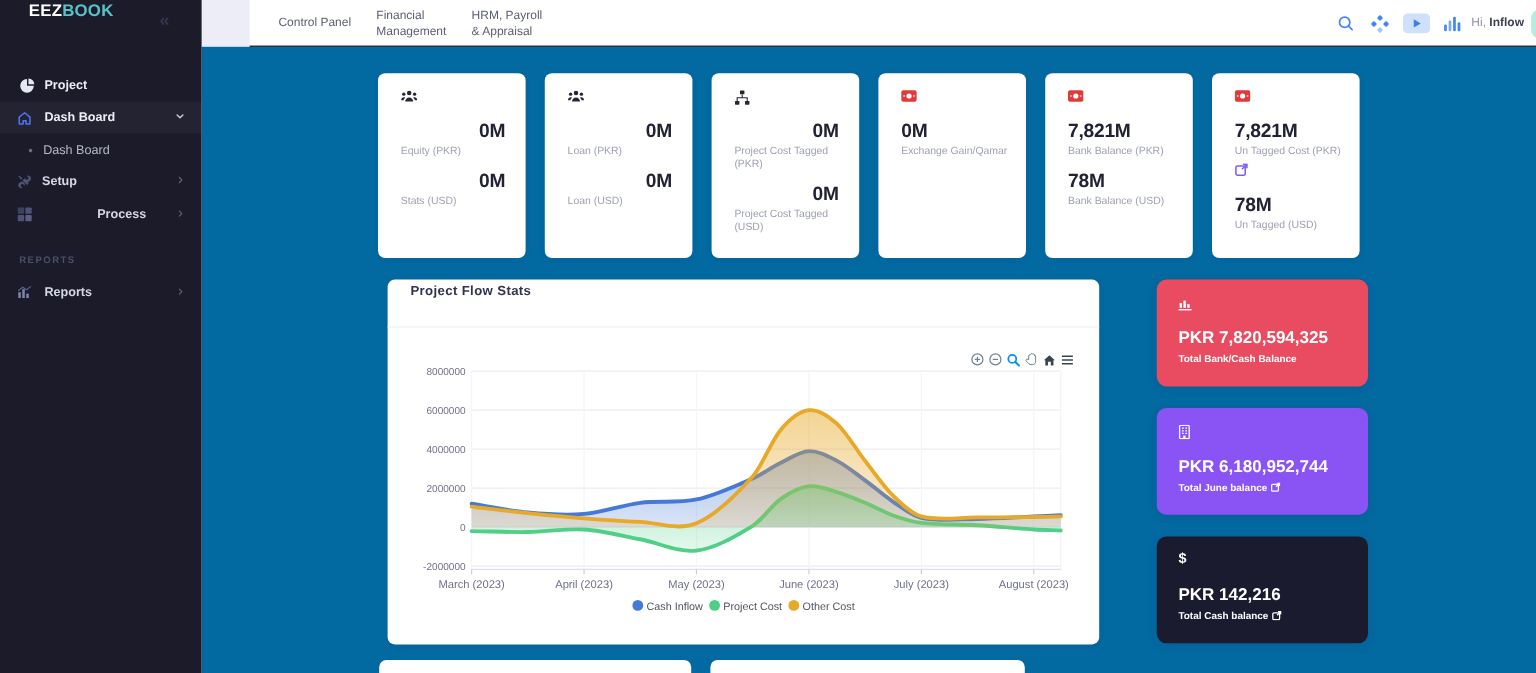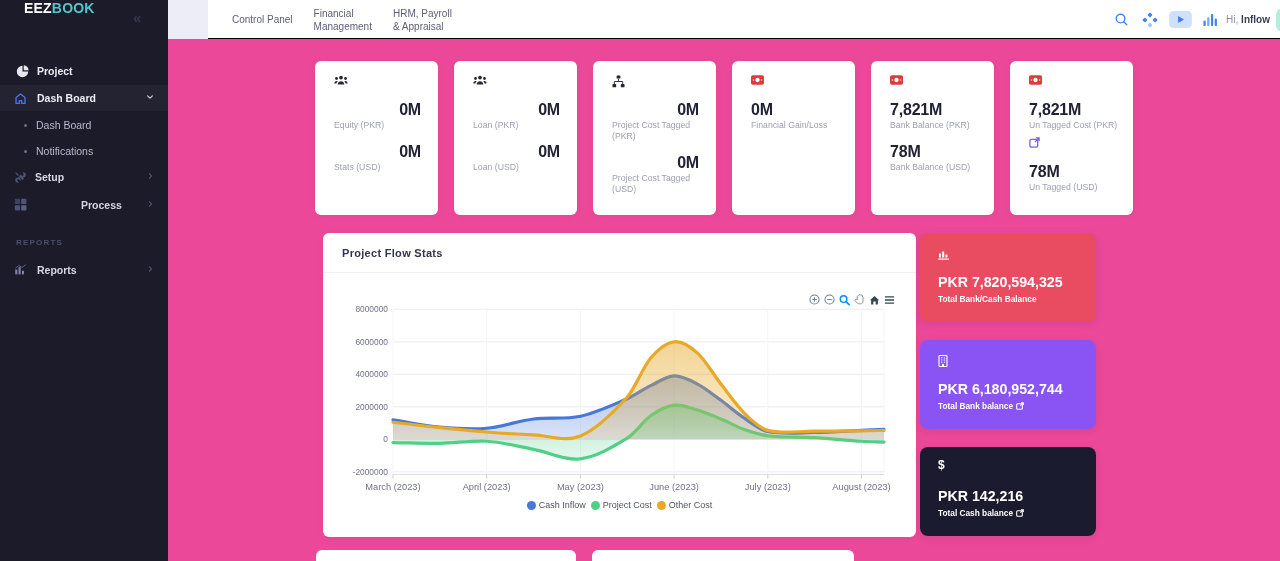--- a/index.html
+++ b/index.html
@@ -30,45 +30,45 @@
   .tabs { position:absolute; left:24px; top:0; height:39px; display:flex; align-items:center; gap:21px; }
   .tab { font-size:10px; line-height:13px; color:#5b5e75; white-space:pre-line; }
   .top-icons { position:absolute; right:0; top:0; height:39px; display:flex; align-items:center; }
   .ticon { display:flex; align-items:center; justify-content:center; }
   .greet { font-size:10px; margin:0 6px 0 8px; white-space:nowrap; }
   .greet .hi { color:#8e90a2; }
   .greet .nm { color:#3b3d52; font-weight:bold; }
   .avatar { width:24px; height:24px; border-radius:7px; background:#b5ecdc; color:#1a957c; font-weight:bold; font-size:11px; display:flex; align-items:center; justify-content:center; margin-right:20px; }
 
   
-  .main { position:absolute; left:168px; top:39px; width:1112px; height:522px; background:#ec4899; overflow:hidden; }
+  .main { position:absolute; left:168px; top:39px; width:1112px; height:522px; background:#0369a1; overflow:hidden; }
 
   .stats-row { position:absolute; left:147px; top:22px; display:flex; gap:16px; }
   .stat-card { width:123px; height:154px; background:#fff; border-radius:6px; box-shadow:0 1px 6px rgba(30,35,70,0.05); padding:14px 12px 0 19px; }
   .stat-card .ico { height:13px; margin-bottom:12px; } .stat-card .ico svg { display:block; }
   .stat-card .val { font-size:16px; line-height:20px; font-weight:bold; color:#212234; letter-spacing:-0.2px; }
   .stat-card.align-right .val { text-align:right; padding-right:5px; }
   
   .stat-card .lab { font-size:8.7px; line-height:11px; color:#9da0b2; margin-top:0px; }
   .stat-card .pair2 { margin-top:11px; }
   .stat-card .linkico { margin-top:3px; height:10px; }
 
   
   .chart-card { position:absolute; left:155px; top:194px; width:593px; height:304px; background:#fff; border-radius:6px; box-shadow:0 1px 6px rgba(30,35,70,0.05); }
-  .chart-title { position:absolute; left:19px; top:14px; font-size:11px; font-weight:bold; letter-spacing:0.3px; color:#33344d; }
+  .chart-title { position:absolute; left:19px; top:4px; font-size:11px; font-weight:bold; letter-spacing:0.3px; color:#33344d; }
   .chart-divider { position:absolute; left:0; top:39px; width:593px; height:1px; background:#eef0f4; }
   .chart-toolbar { position:absolute; top:61px; right:21px; display:flex; align-items:center; gap:4px; }
   .chart-toolbar .tbi { width:11px; height:11px; display:flex; align-items:center; justify-content:center; }
   #flow-chart { position:absolute; left:0; top:46px; width:593px; height:215px; }
   .legend { position:absolute; left:0; top:267px; width:593px; display:flex; justify-content:center; gap:5px; }
-  .legend .li { display:flex; align-items:flex-end; gap:2px; font-size:9px; color:#50545c; }
+  .legend .li { display:flex; align-items:flex-start; gap:2px; font-size:9px; color:#50545c; }
   .legend .ldot { width:9px; height:9px; border-radius:50%; margin-right:1px; }
 
   
-  .summary-col { position:absolute; left:752px; top:194px; width:176px; }
+  .summary-col { position:absolute; left:796px; top:194px; width:176px; }
   .sum-card { width:176px; height:89px; border-radius:8px; padding:13px 18px 0 18px; margin-bottom:18px; color:#fff; box-shadow:0 2px 8px rgba(30,35,70,0.10); }
   .sum-card .ico { height:11px; }
   .sum-card .val { font-size:14.2px; font-weight:bold; margin-top:17px; letter-spacing:0; }
   .sum-card .lab { font-size:8.3px; font-weight:bold; margin-top:4px; display:flex; align-items:center; gap:3px; }
 
   .stub-row { position:absolute; left:148px; top:511px; display:flex; }
   .stub-card { height:40px; background:#fff; border-radius:6px; }
   .stub-a { width:260px; }
   .stub-b { width:262px; margin-left:16px; }
 </style>
@@ -99,24 +99,20 @@
           </svg>
       </span>
       <span class="lbl" style="margin-left:10px;">Dash Board</span>
       <span class="chev down"><svg width="8" height="8" viewBox="0 0 10 10">
             <path d="M2 3.5 5 6.5 8 3.5" fill="none" stroke="#c9ccdb" stroke-width="1.5" stroke-linecap="round" stroke-linejoin="round"></path>
           </svg></span>
     </div>
     <div class="sub-item" style="margin-top:1px;">
       <span class="dot"></span>
       <span class="lbl">Dash Board</span>
-    </div>
-    <div class="sub-item">
-      <span class="dot"></span>
-      <span class="lbl">Notifications</span>
     </div>
     <div class="nav-item">
       <span class="ico" style="margin-left:13px;">
         <svg width="13" height="13" viewBox="0 0 16 16">
             <path d="M2.2 1.5 1.5 2.2 4 5.5h1.5V4zM5.8 6.5l4.8 4.8 1.7-1.7-4.8-4.8z" fill="#4d5374"></path>
             <path d="M13.6 2.4a3 3 0 0 0-3.4-.6l1.8 1.8-.4 1.8-1.8.4-1.8-1.8a3 3 0 0 0 .6 3.4 3 3 0 0 0 3.1.7l.5-.5a3 3 0 0 0 1.4-5.2zM2.4 13.6a3 3 0 0 0 3.4.6l-1.8-1.8.4-1.8 1.8-.4 1.8 1.8a3 3 0 0 0-.6-3.4 3 3 0 0 0-3.1-.7l-.5.5a3 3 0 0 0-1.4 5.2z" fill="#4d5374"></path>
           </svg>
       </span>
       <span class="lbl" style="margin-left:8px; color:#d5d7e2; font-weight:700;">Setup</span>
       <span class="chev"><svg width="7" height="8" viewBox="0 0 10 10">
@@ -258,21 +254,21 @@
     <div class="stat-card">
       <div class="ico">
         <svg width="13" height="10" viewBox="0 0 15 11">
             <rect x="0" y="0" width="15" height="11" rx="2" fill="#e03a3a"></rect>
             <circle cx="7.5" cy="5.5" r="2.5" fill="#ffffff"></circle>
             <rect x="2" y="4.6" width="1.6" height="1.8" fill="#f3b9b9"></rect>
             <rect x="11.4" y="4.6" width="1.6" height="1.8" fill="#f3b9b9"></rect>
           </svg>
       </div>
       <div class="val">0M</div>
-      <div class="lab">Financial Gain/Loss</div>
+      <div class="lab">Exchange Gain/Qamar</div>
     </div>
     <div class="stat-card">
       <div class="ico">
         <svg width="13" height="10" viewBox="0 0 15 11">
             <rect x="0" y="0" width="15" height="11" rx="2" fill="#e03a3a"></rect>
             <circle cx="7.5" cy="5.5" r="2.5" fill="#ffffff"></circle>
             <rect x="2" y="4.6" width="1.6" height="1.8" fill="#f3b9b9"></rect>
             <rect x="11.4" y="4.6" width="1.6" height="1.8" fill="#f3b9b9"></rect>
           </svg>
       </div>
@@ -431,21 +427,21 @@
     <div class="sum-card" style="background: rgb(138, 83, 244);">
       <div class="ico">
         <svg width="10" height="12" viewBox="0 0 10 12">
             <rect x="1" y="0.5" width="8" height="11" rx="0.8" fill="none" stroke="#fff" stroke-width="1.1"></rect>
             <path d="M3 2.8h1.4M5.8 2.8h1.4M3 5h1.4M5.8 5h1.4M3 7.2h1.4M5.8 7.2h1.4" stroke="#fff" stroke-width="1"></path>
             <rect x="4" y="9" width="2" height="2.5" fill="#fff"></rect>
           </svg>
       </div>
       <div class="val">PKR 6,180,952,744</div>
       <div class="lab">
-          <span>Total Bank balance</span>
+          <span>Total June balance</span>
           <svg width="8" height="8" viewBox="0 0 12 12">
             <rect x="1" y="2.5" width="8.5" height="8.5" rx="1.5" fill="none" stroke="#fff" stroke-width="1.6"></rect>
             <path d="M6.5 5.5 11 1M7.5 1H11v3.5" stroke="#fff" stroke-width="1.6" fill="none"></path>
           </svg>
         </div>
     </div>
     <div class="sum-card" style="background: rgb(27, 27, 48);">
       <div class="ico" style="font-size:12px; font-weight:bold; color:#fff; line-height:11px;">$</div>
       <div class="val">PKR 142,216</div>
       <div class="lab">

